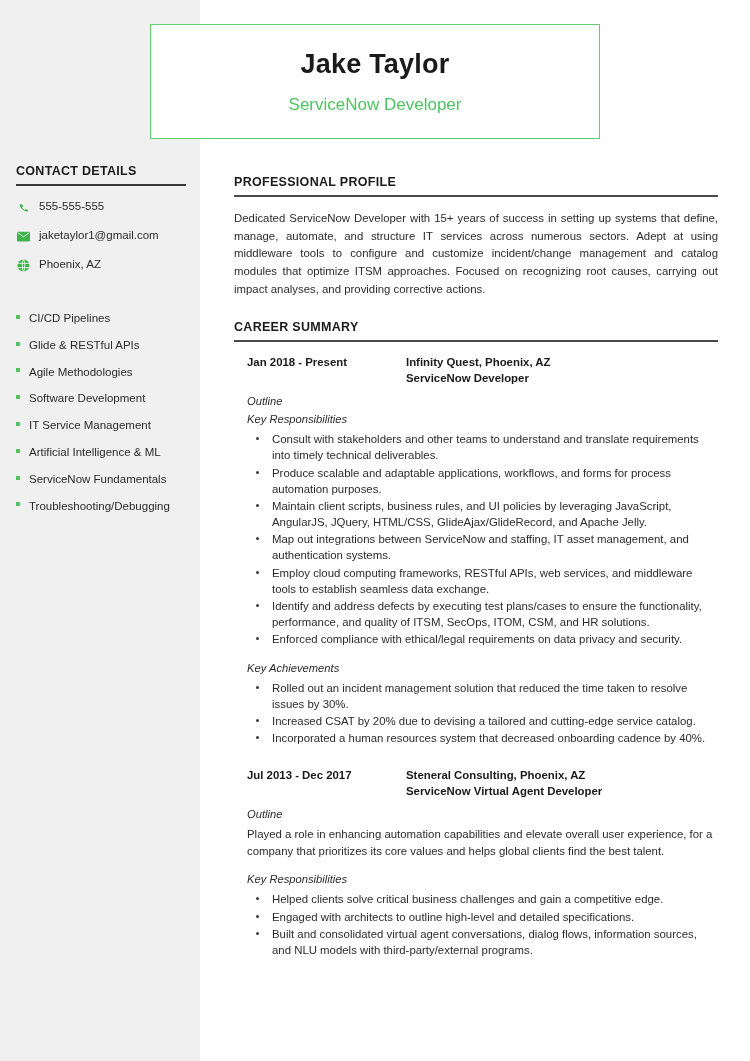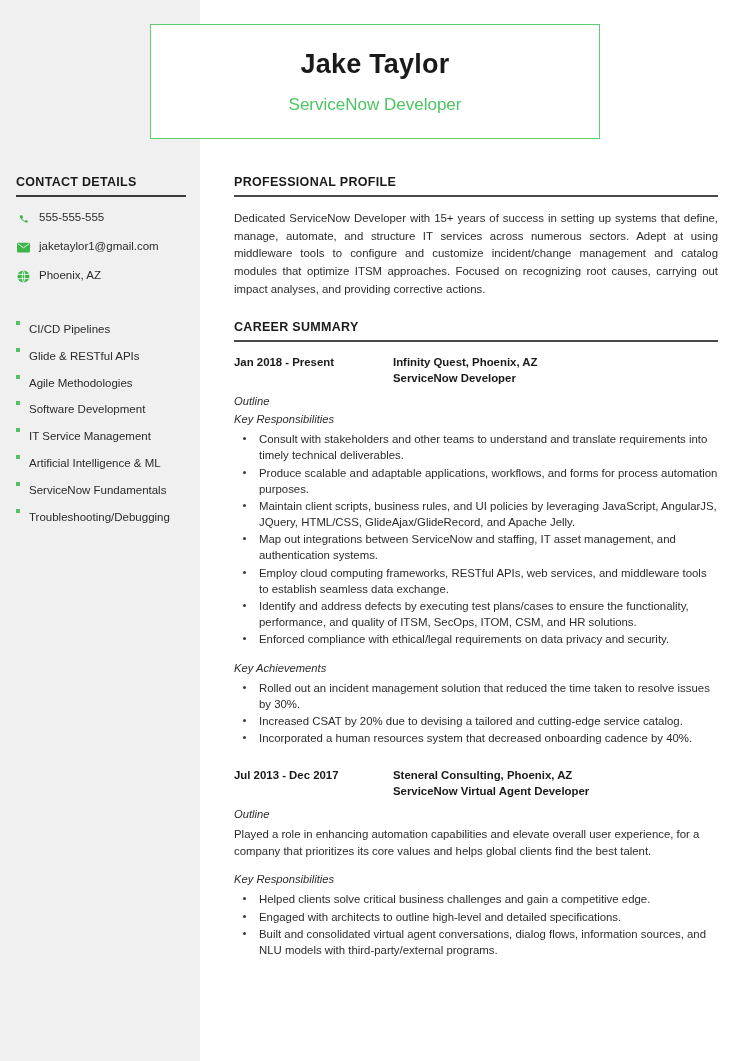--- a/index.html
+++ b/index.html
@@ -59,21 +59,21 @@
     font-size: 17px;
     color: #4ec463;
     margin: 0;
     line-height: 1;
   }
 
   
   .sidebar {
     position: absolute;
     left: 16px;
-    top: 175px;
+    top: 164px;
     width: 170px;
   }
   .side-section-title {
     font-size: 12.5px;
     font-weight: bold;
     color: #1a1a1a;
     letter-spacing: 0.3px;
     padding-bottom: 6px;
     border-bottom: 2px solid #3a3a3a;
     margin: 0 0 14px 0;
@@ -95,21 +95,21 @@
     align-items: center;
     justify-content: center;
   }
   .contact-text {
     font-size: 11.5px;
     color: #2b2b2b;
     line-height: 1.2;
   }
   .skill-row {
     display: flex;
-    align-items: flex-start;
+    align-items: center;
     margin-bottom: 13px;
   }
   .skill-bullet {
     width: 4px;
     height: 4px;
     background: #4ec463;
     margin-right: 9px;
     flex: 0 0 auto;
     position: relative;
     top: -2px;
@@ -143,20 +143,21 @@
     margin: 0;
     color: #2b2b2b;
   }
   .section-gap {
     height: 22px;
   }
 
   
   .job {
     margin-top: 2px;
+    margin-left: 13px;
   }
   .job + .job {
     margin-top: 22px;
   }
   .job-head {
     display: flex;
     align-items: flex-start;
     margin-bottom: 9px;
   }
   .job-dates {

